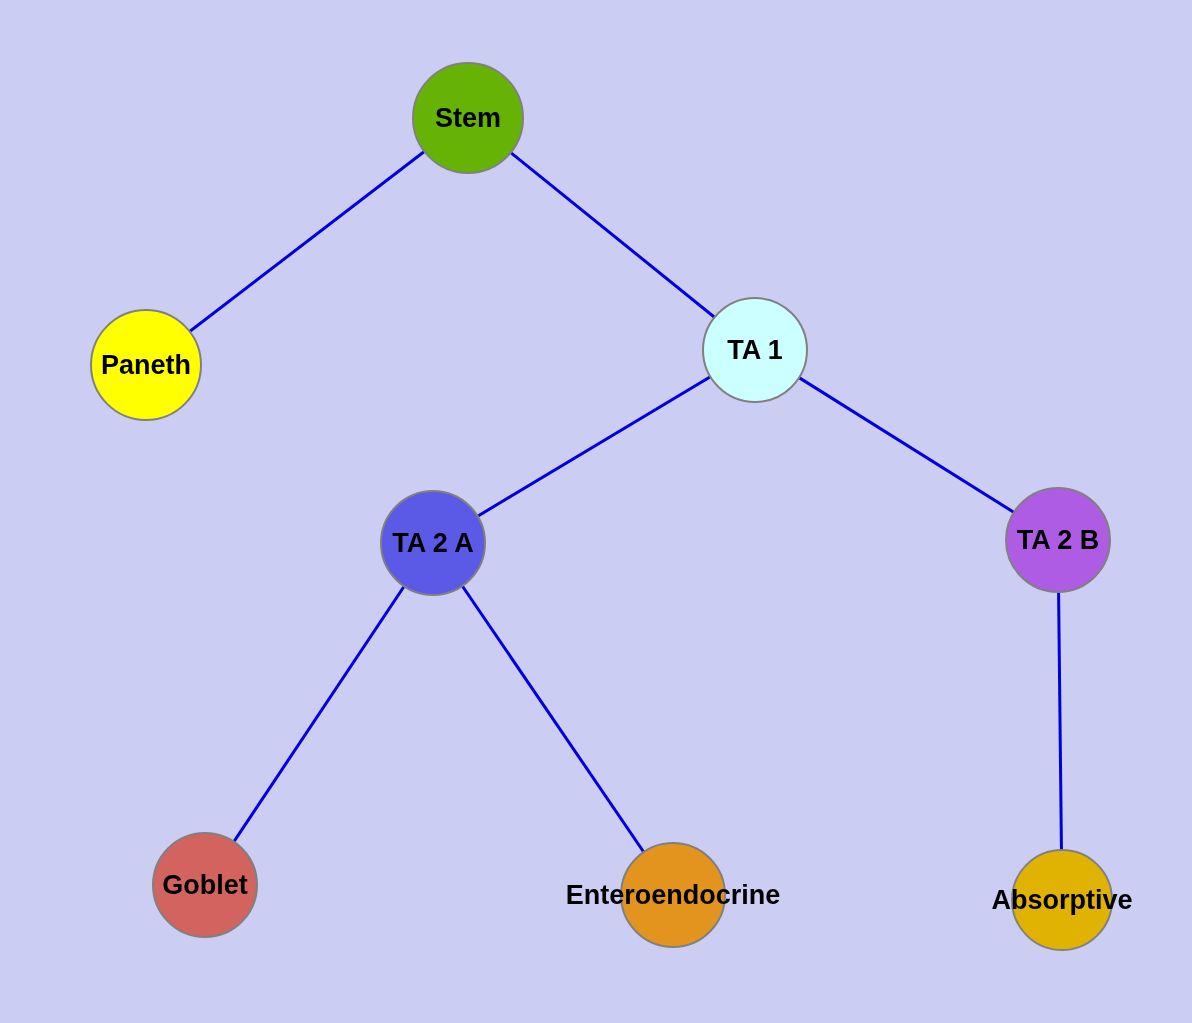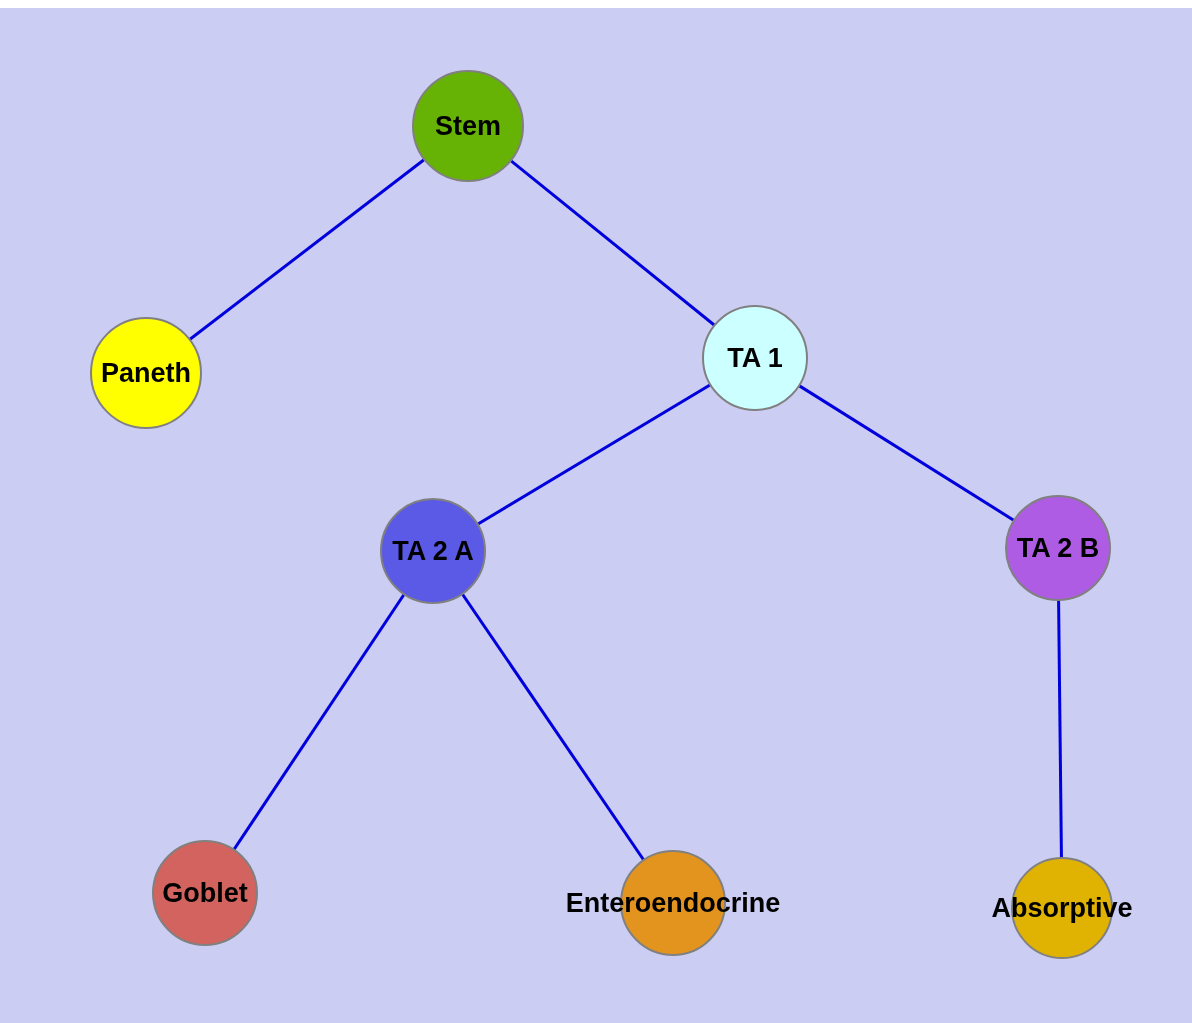--- a/index.html
+++ b/index.html
@@ -7,21 +7,20 @@
     padding: 0;
     width: 1192px;
     height: 1023px;
     overflow: hidden;
     font-family: "Liberation Sans", sans-serif;
   }
   #canvas-wrap {
     position: relative;
     width: 1192px;
     height: 940px;
-    margin-top: 8px;
   }
   svg#graph {
     display: block;
     width: 1192px;
     height: 1023px;
   }
   svg#graph text {
     font-family: "Liberation Sans", sans-serif;
     font-weight: bold;
     fill: #000000;

